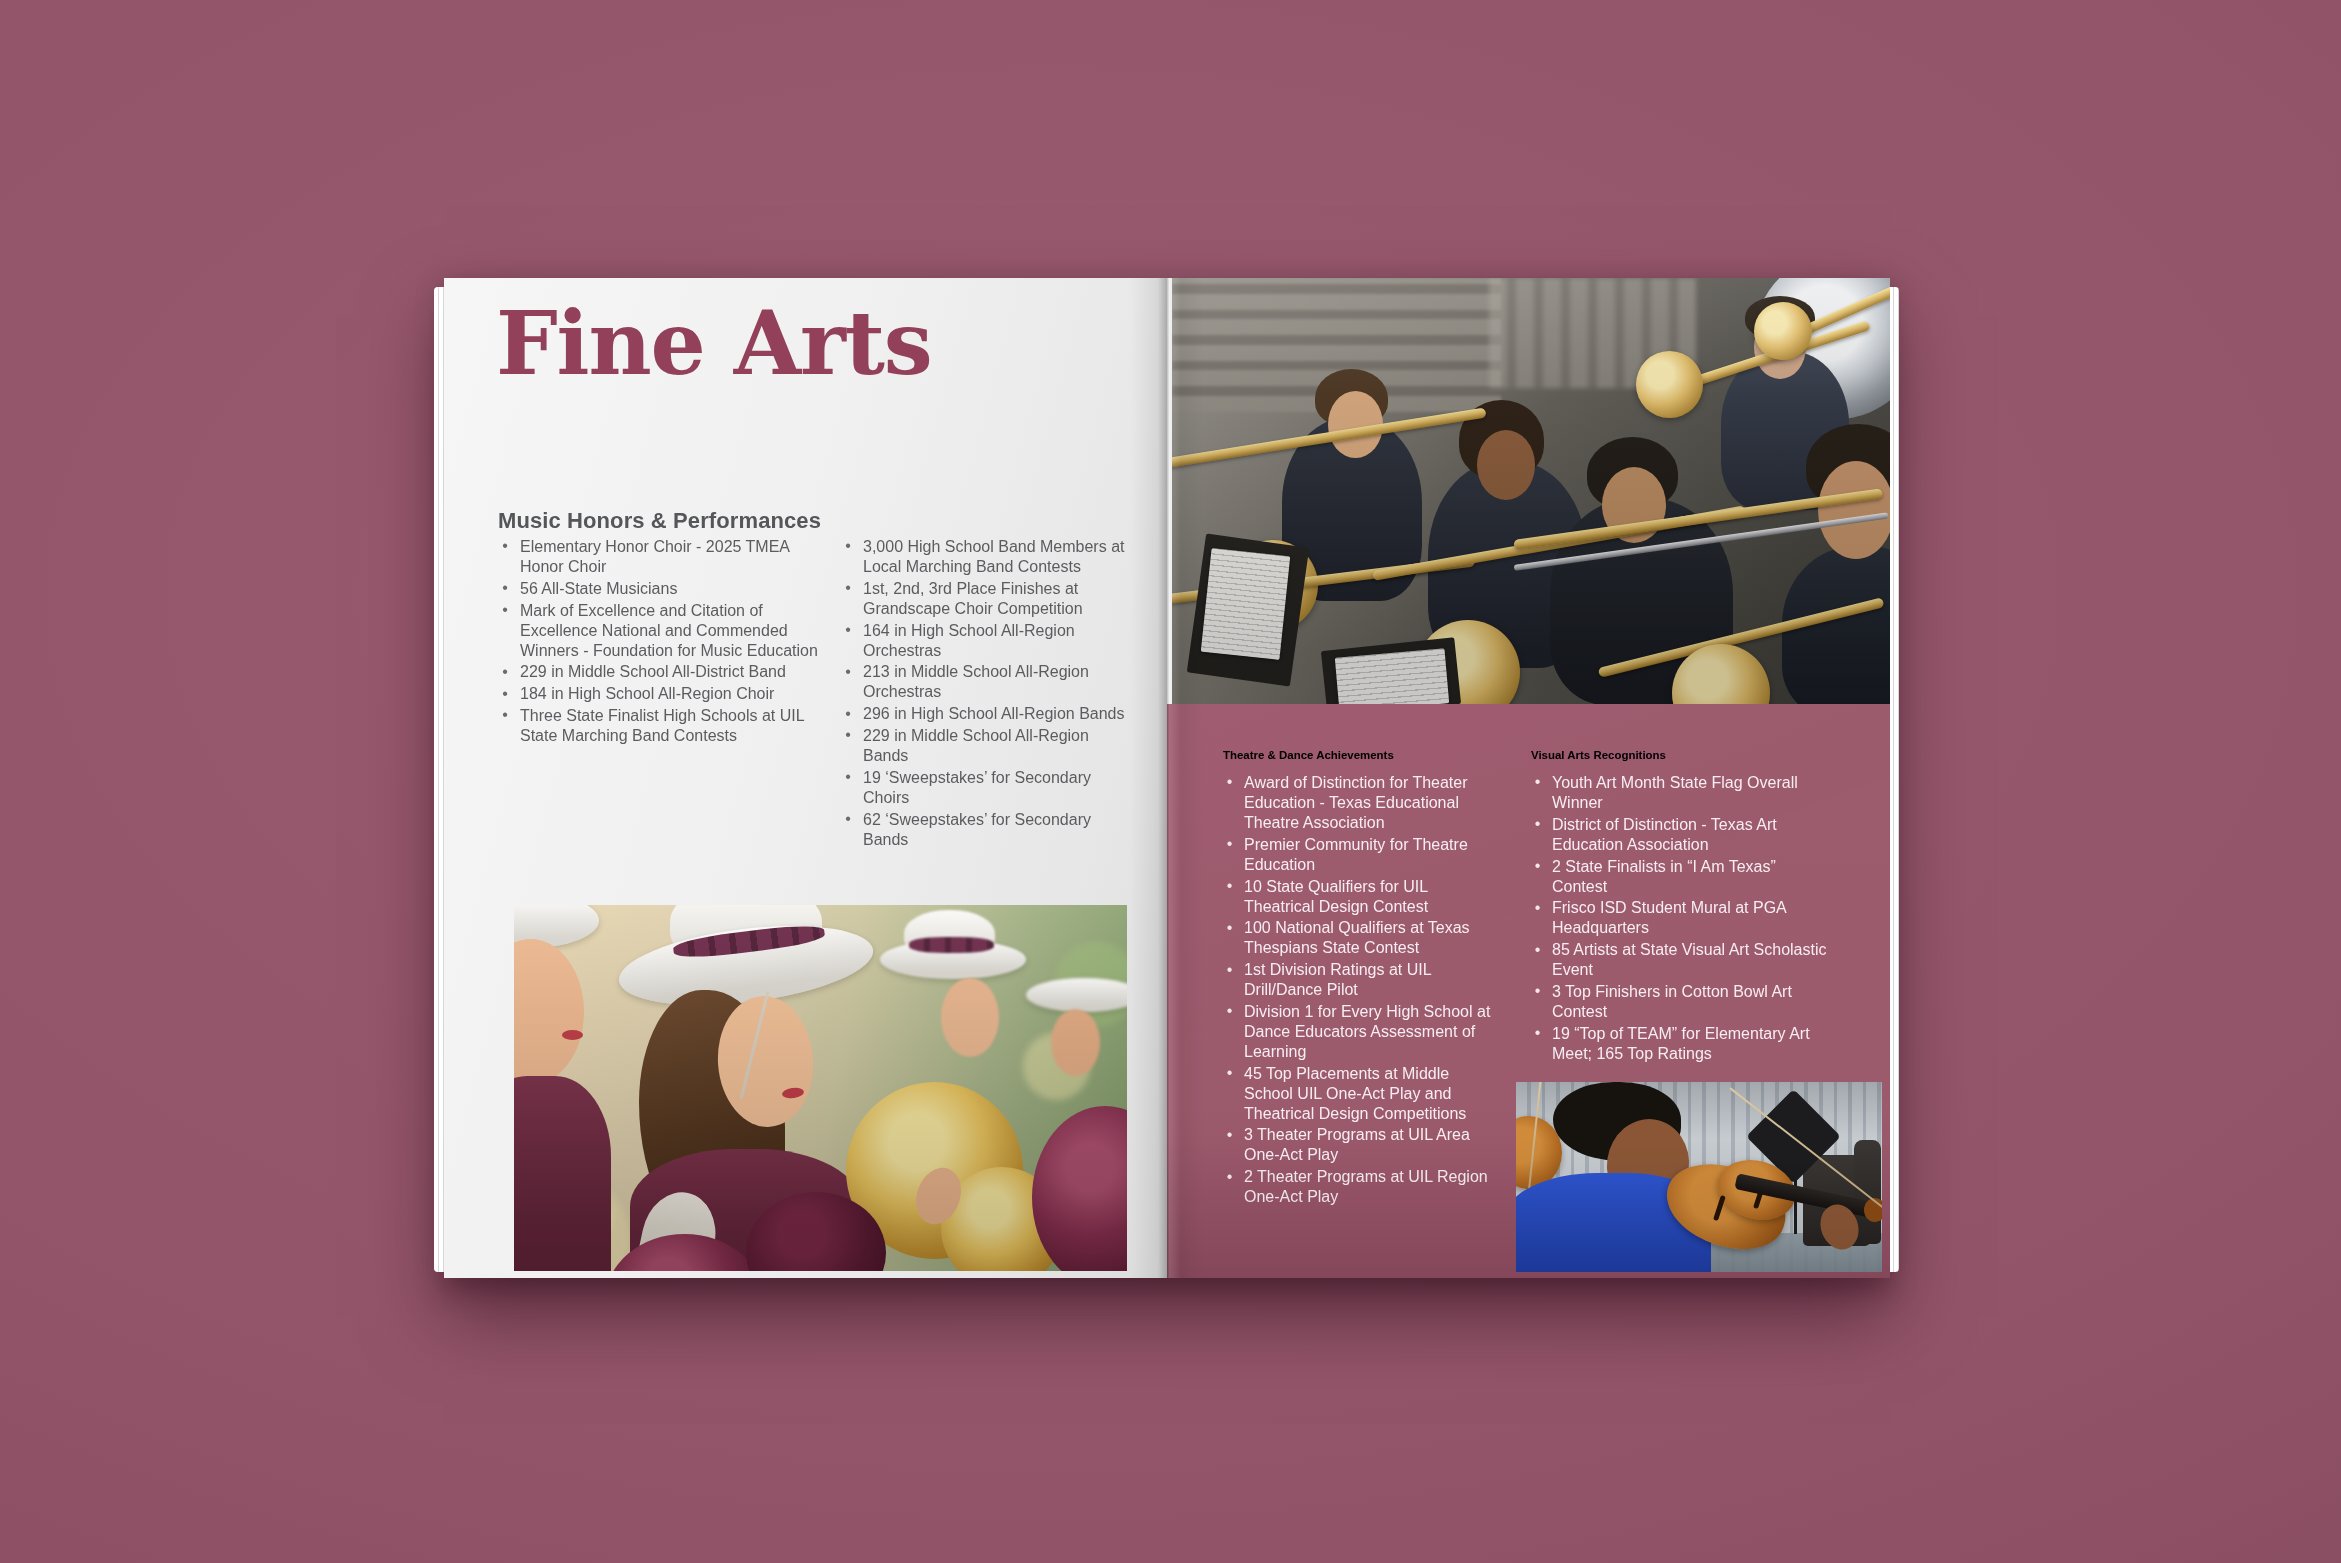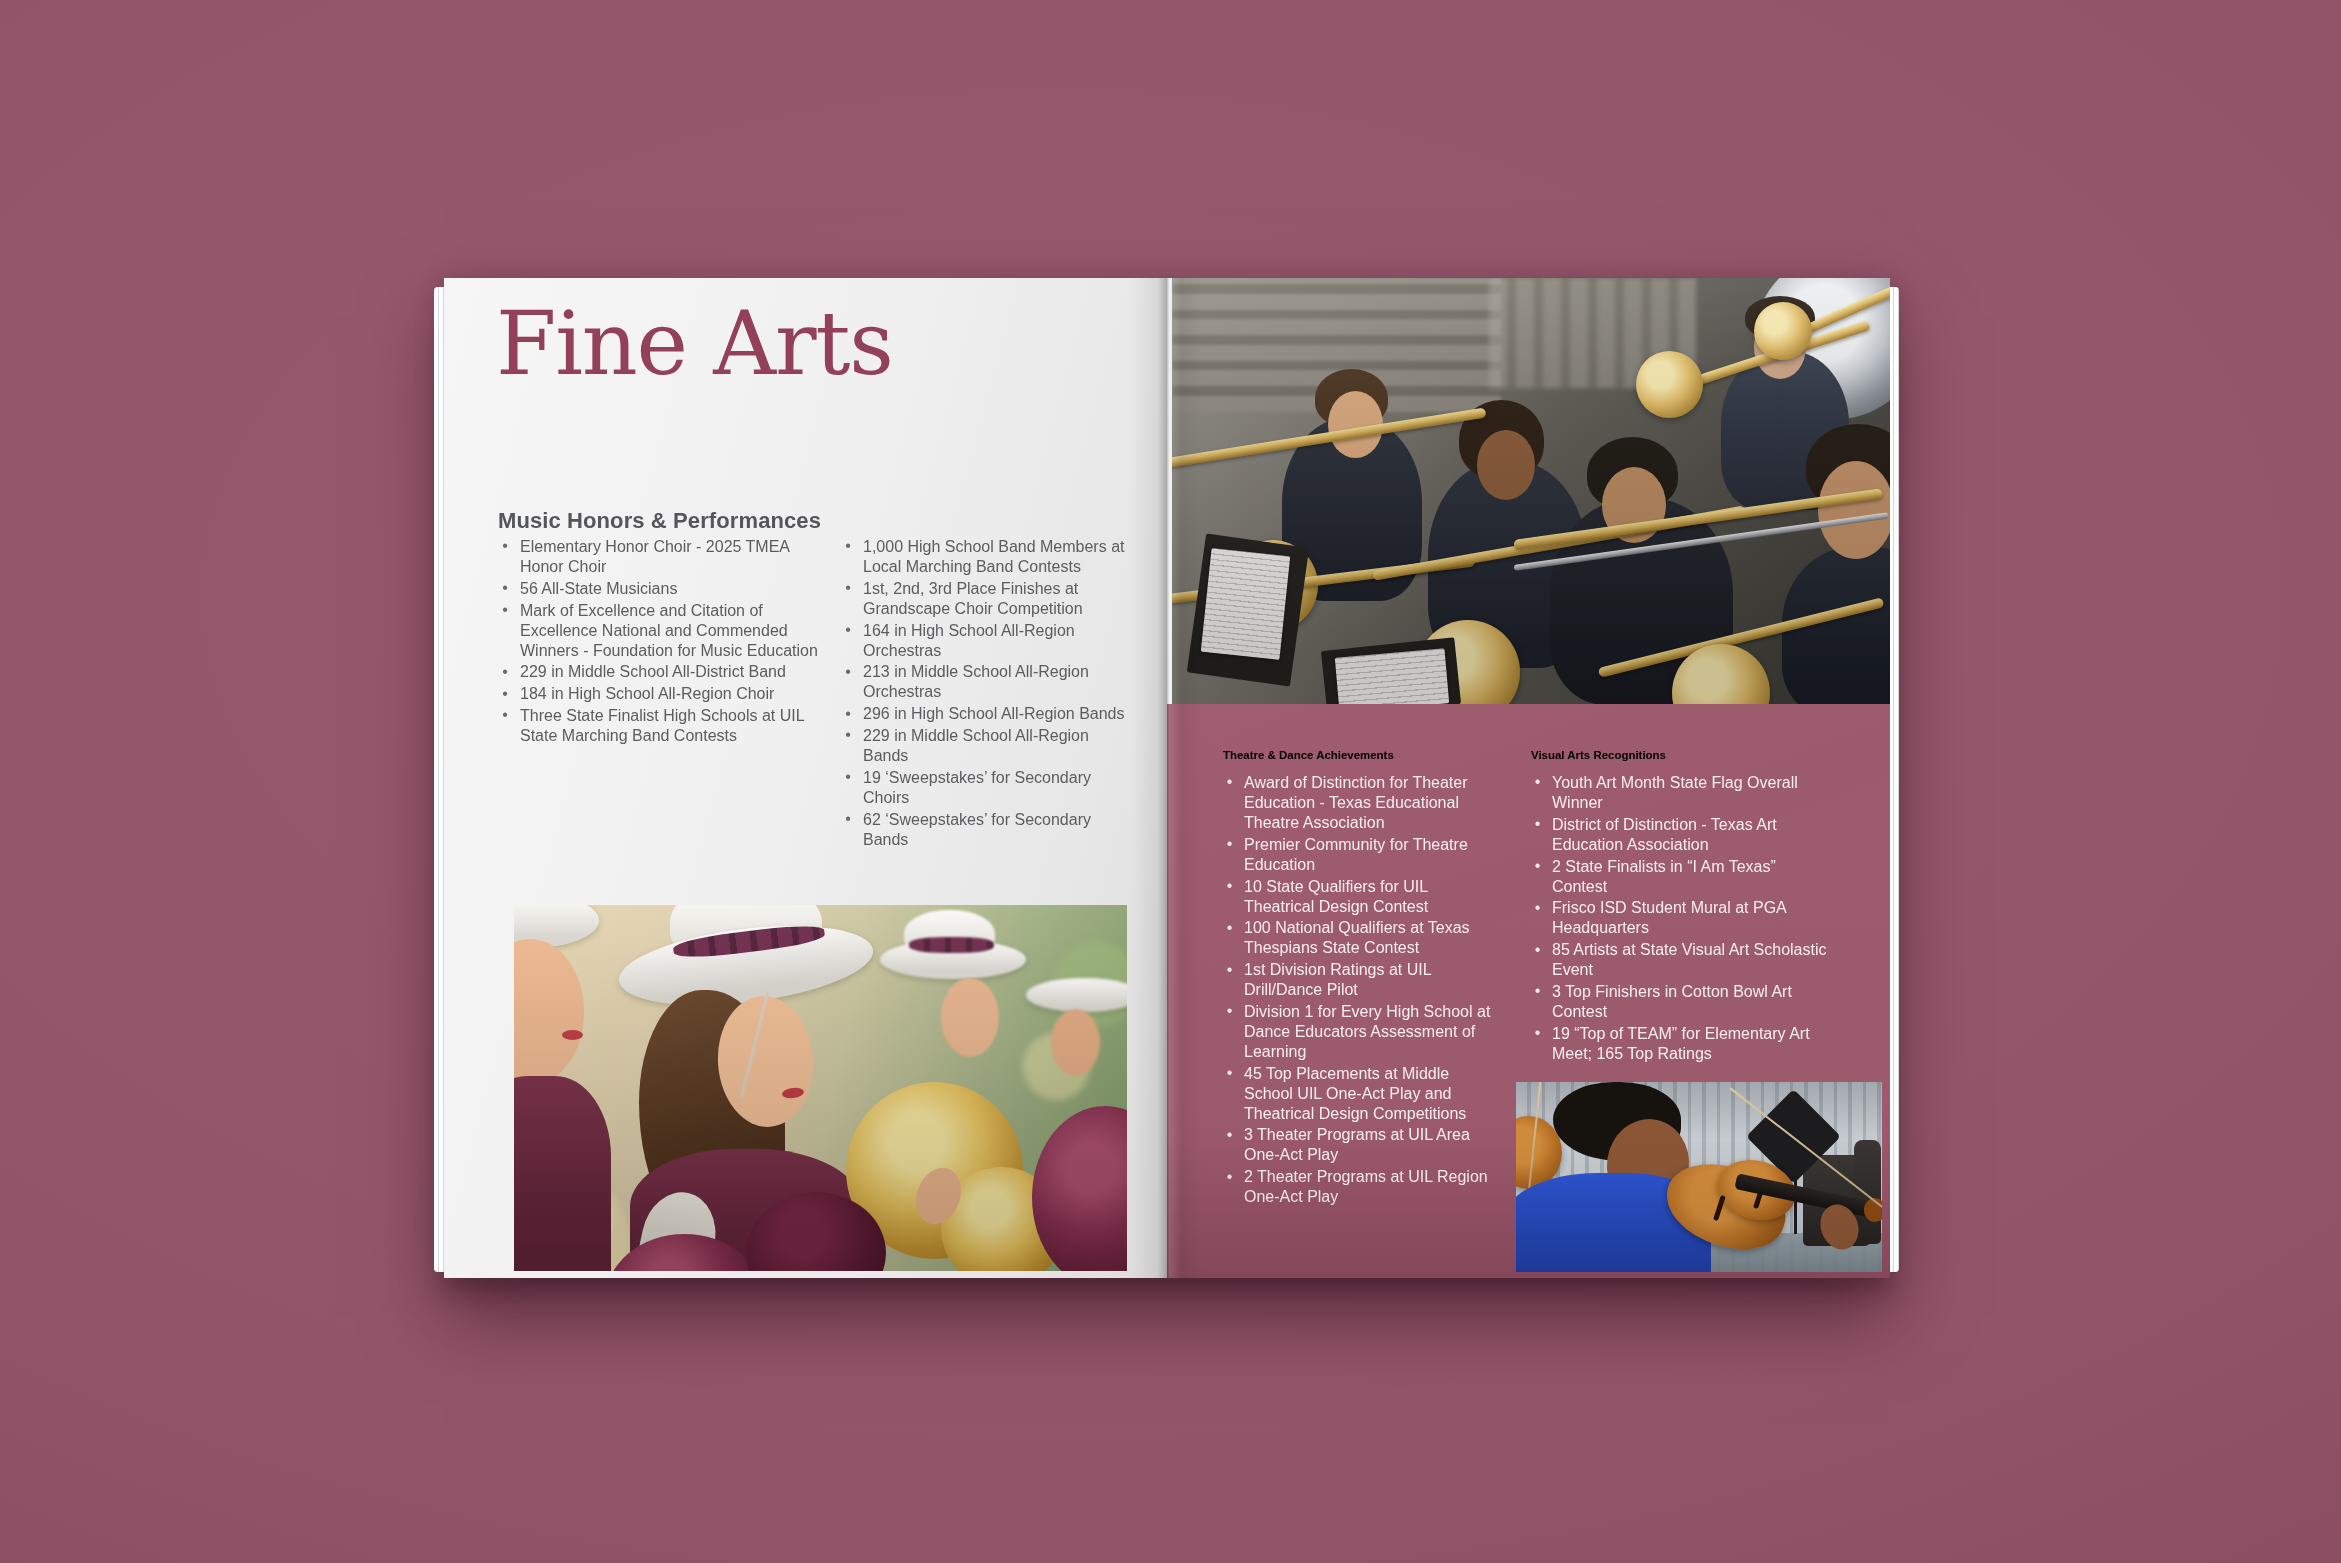--- a/index.html
+++ b/index.html
@@ -21,21 +21,21 @@
     background:repeating-linear-gradient(90deg,#ffffff 0 1.8px,#d8d7d7 1.8px 2.4px);}
   .stack-edge.left{left:-9.8px;border-radius:3.7px 0 0 3.7px;}
   .stack-edge.right{right:-9.8px;left:auto;border-radius:0 3.7px 3.7px 0;}
   .seam{position:absolute;left:686px;top:0;width:73px;height:1000px;pointer-events:none;z-index:30;
     background:linear-gradient(90deg,rgba(0,0,0,0) 0%,rgba(0,0,0,.08) 38%,rgba(0,0,0,.26) 50%,rgba(255,255,255,.10) 54%,rgba(0,0,0,.06) 70%,rgba(0,0,0,0) 100%);}
   .page-vignette{position:absolute;inset:0;pointer-events:none;z-index:25;
     background:linear-gradient(180deg,rgba(255,255,255,.06) 0%,rgba(0,0,0,0) 12%,rgba(0,0,0,0) 86%,rgba(0,0,0,.10) 100%);}
 
   
   .title{position:absolute;left:52px;top:21px;margin:0;
-    font-family:"DejaVu Serif","Liberation Serif",serif;font-weight:400;
+    font-family:"DejaVu Serif","Liberation Serif",serif;font-weight:700;
     font-size:87px;line-height:90px;letter-spacing:-1.2px;color:#93405a;}
   .title span{display:block;}
   .music-heading{position:absolute;left:54px;top:231px;margin:0;
     font-size:22px;line-height:24.4px;font-weight:700;color:#55565a;letter-spacing:0.1px;}
   .cols{position:absolute;left:54px;top:259px;width:640px;display:flex;gap:14px;}
   .col1{width:329px;}
   .col2{width:288px;}
   ul.blist{list-style:none;margin:0;padding:0;font-size:16px;line-height:20px;color:#5b5c5f;}
   ul.blist li{position:relative;padding-left:22px;margin:0 0 1.8px 0;}
   ul.blist li::before{content:"\2022";position:absolute;left:4.3px;top:-0.6px;color:#6a6b6e;}
@@ -116,21 +116,21 @@
     <div class="cols">
       <ul class="blist col1">
           <li>Elementary Honor Choir - 2025 TMEA Honor Choir</li>
           <li>56 All-State Musicians</li>
           <li>Mark of Excellence and Citation of Excellence National and Commended Winners - Foundation for Music Education</li>
           <li>229 in Middle School All-District Band</li>
           <li>184 in High School All-Region Choir</li>
           <li>Three State Finalist High Schools at UIL State Marching Band Contests</li>
         </ul>
       <ul class="blist col2">
-          <li>1,000 High School Band Members at Local Marching Band Contests</li>
+          <li>3,000 High School Band Members at Local Marching Band Contests</li>
           <li>1st, 2nd, 3rd Place Finishes at Grandscape Choir Competition</li>
           <li>164 in High School All-Region Orchestras</li>
           <li>213 in Middle School All-Region Orchestras</li>
           <li>296 in High School All-Region Bands</li>
           <li>229 in Middle School All-Region Bands</li>
           <li>19 ‘Sweepstakes’ for Secondary Choirs</li>
           <li>62 ‘Sweepstakes’ for Secondary Bands</li>
         </ul>
     </div>
 

